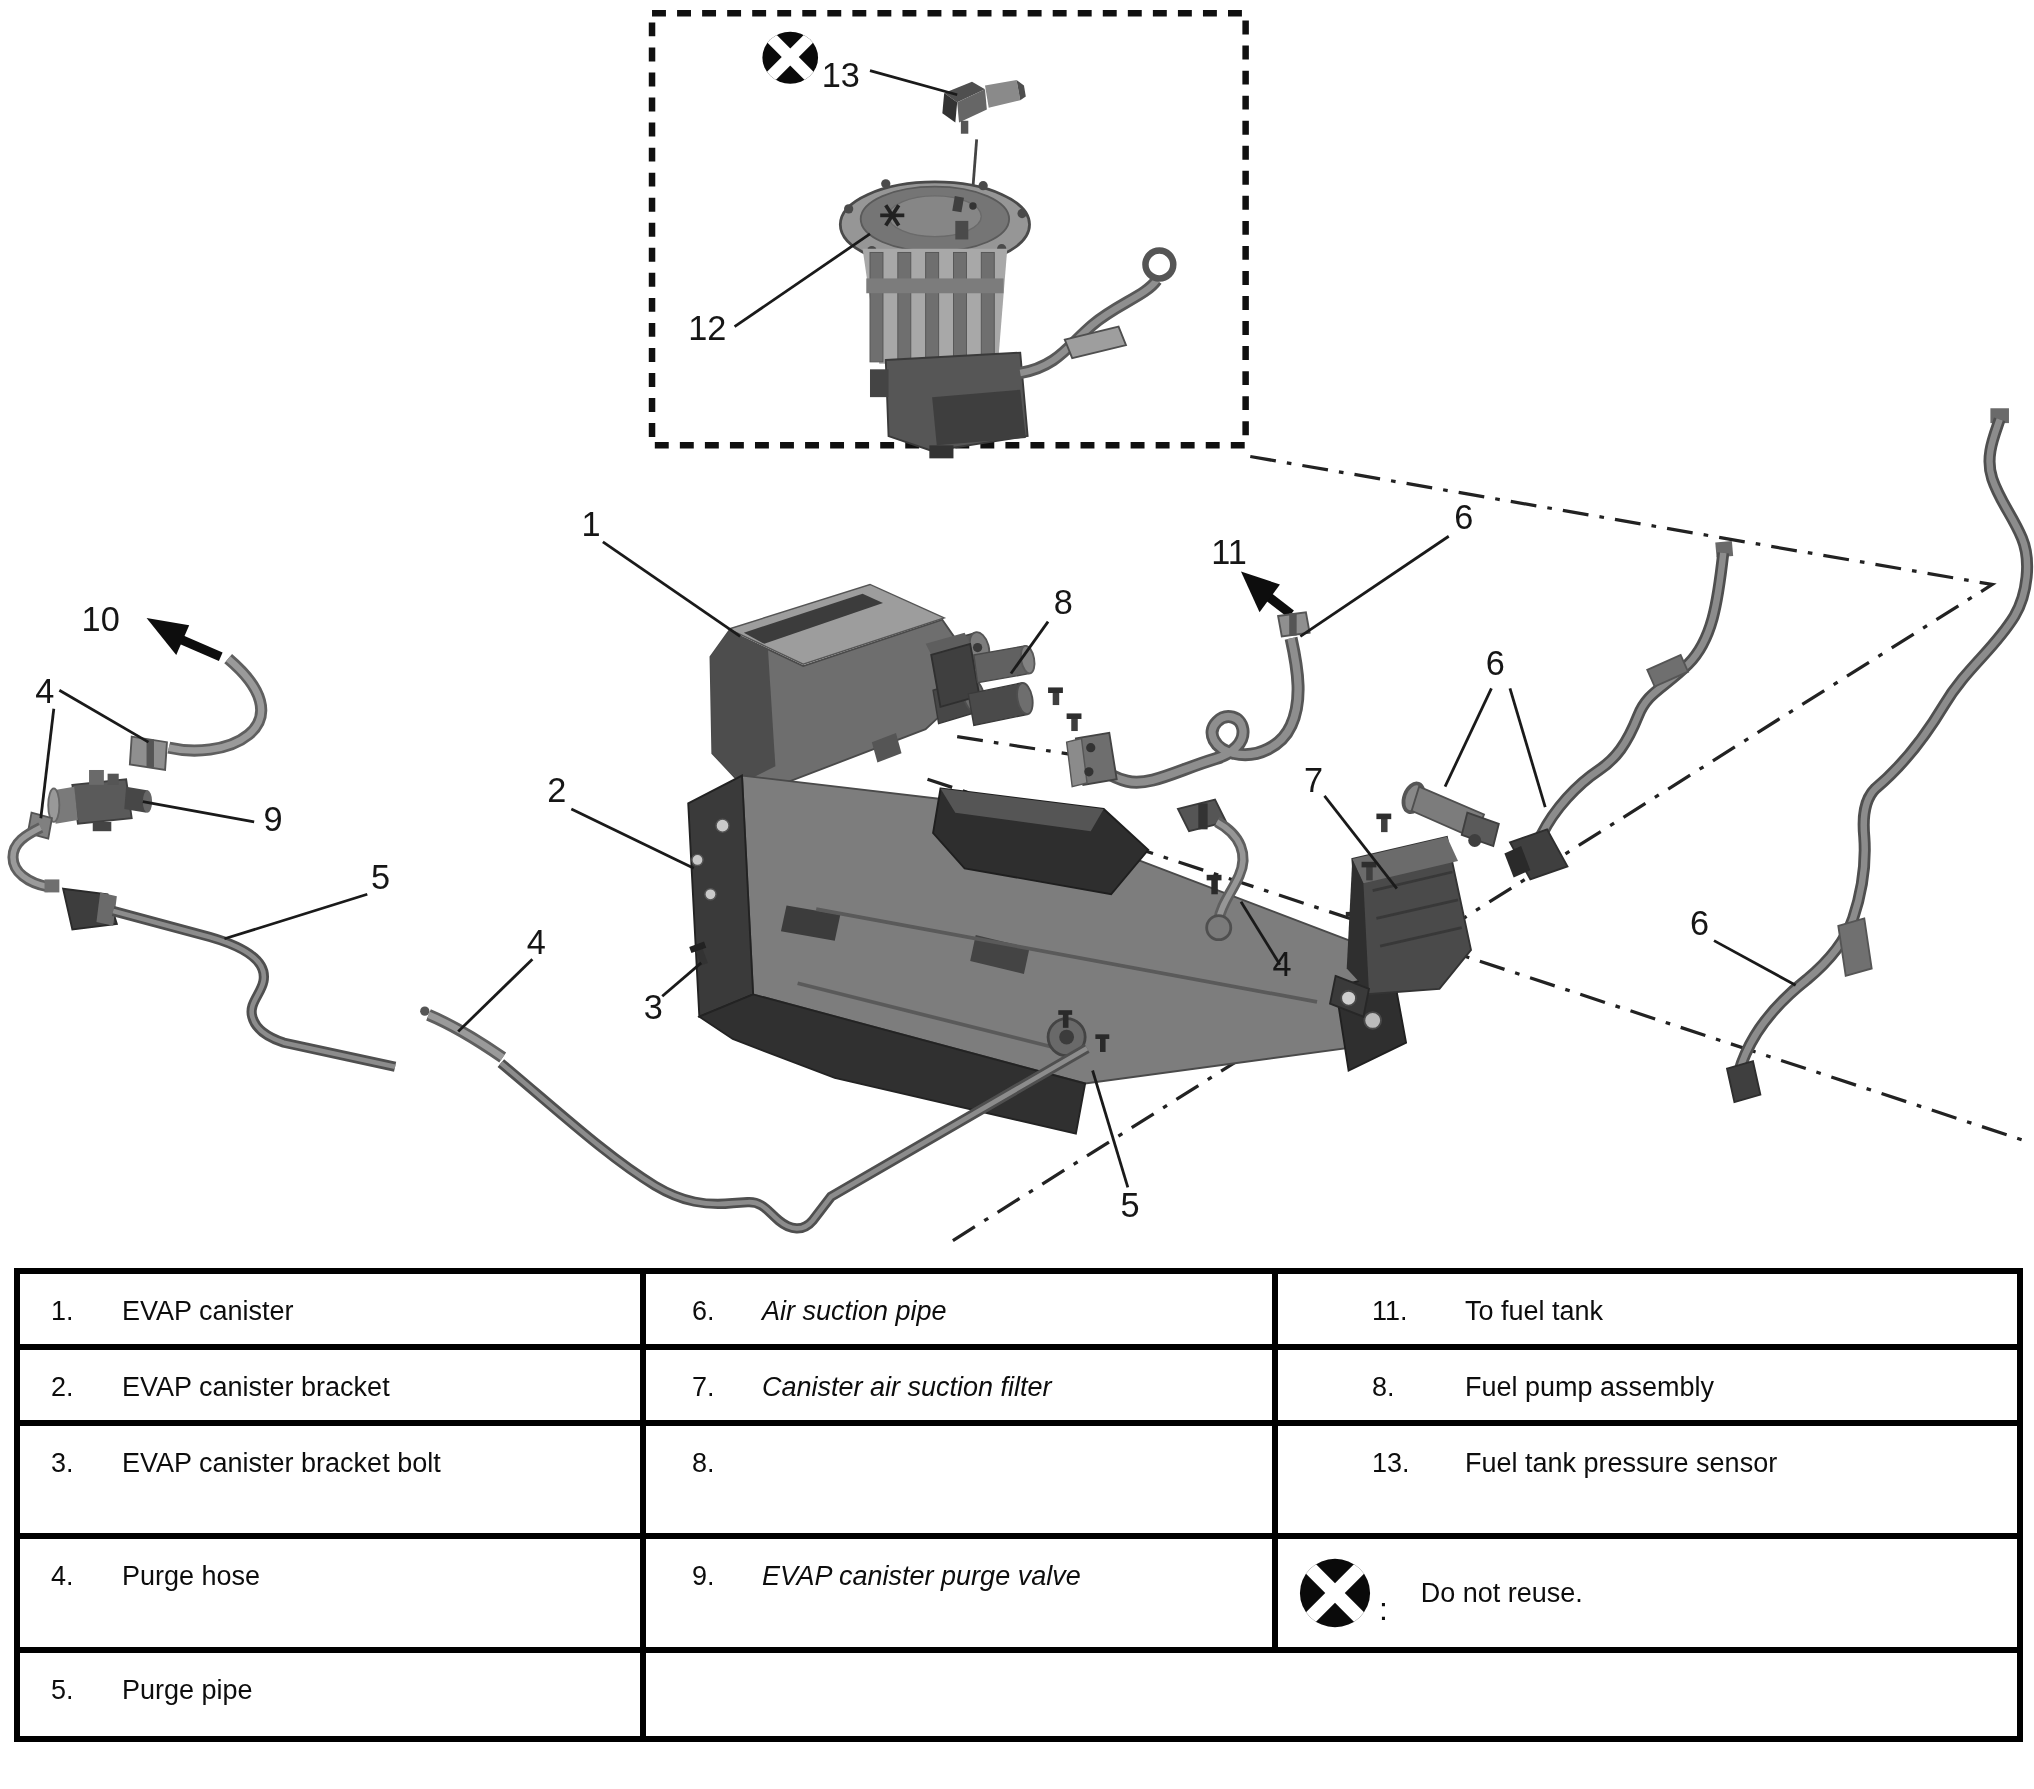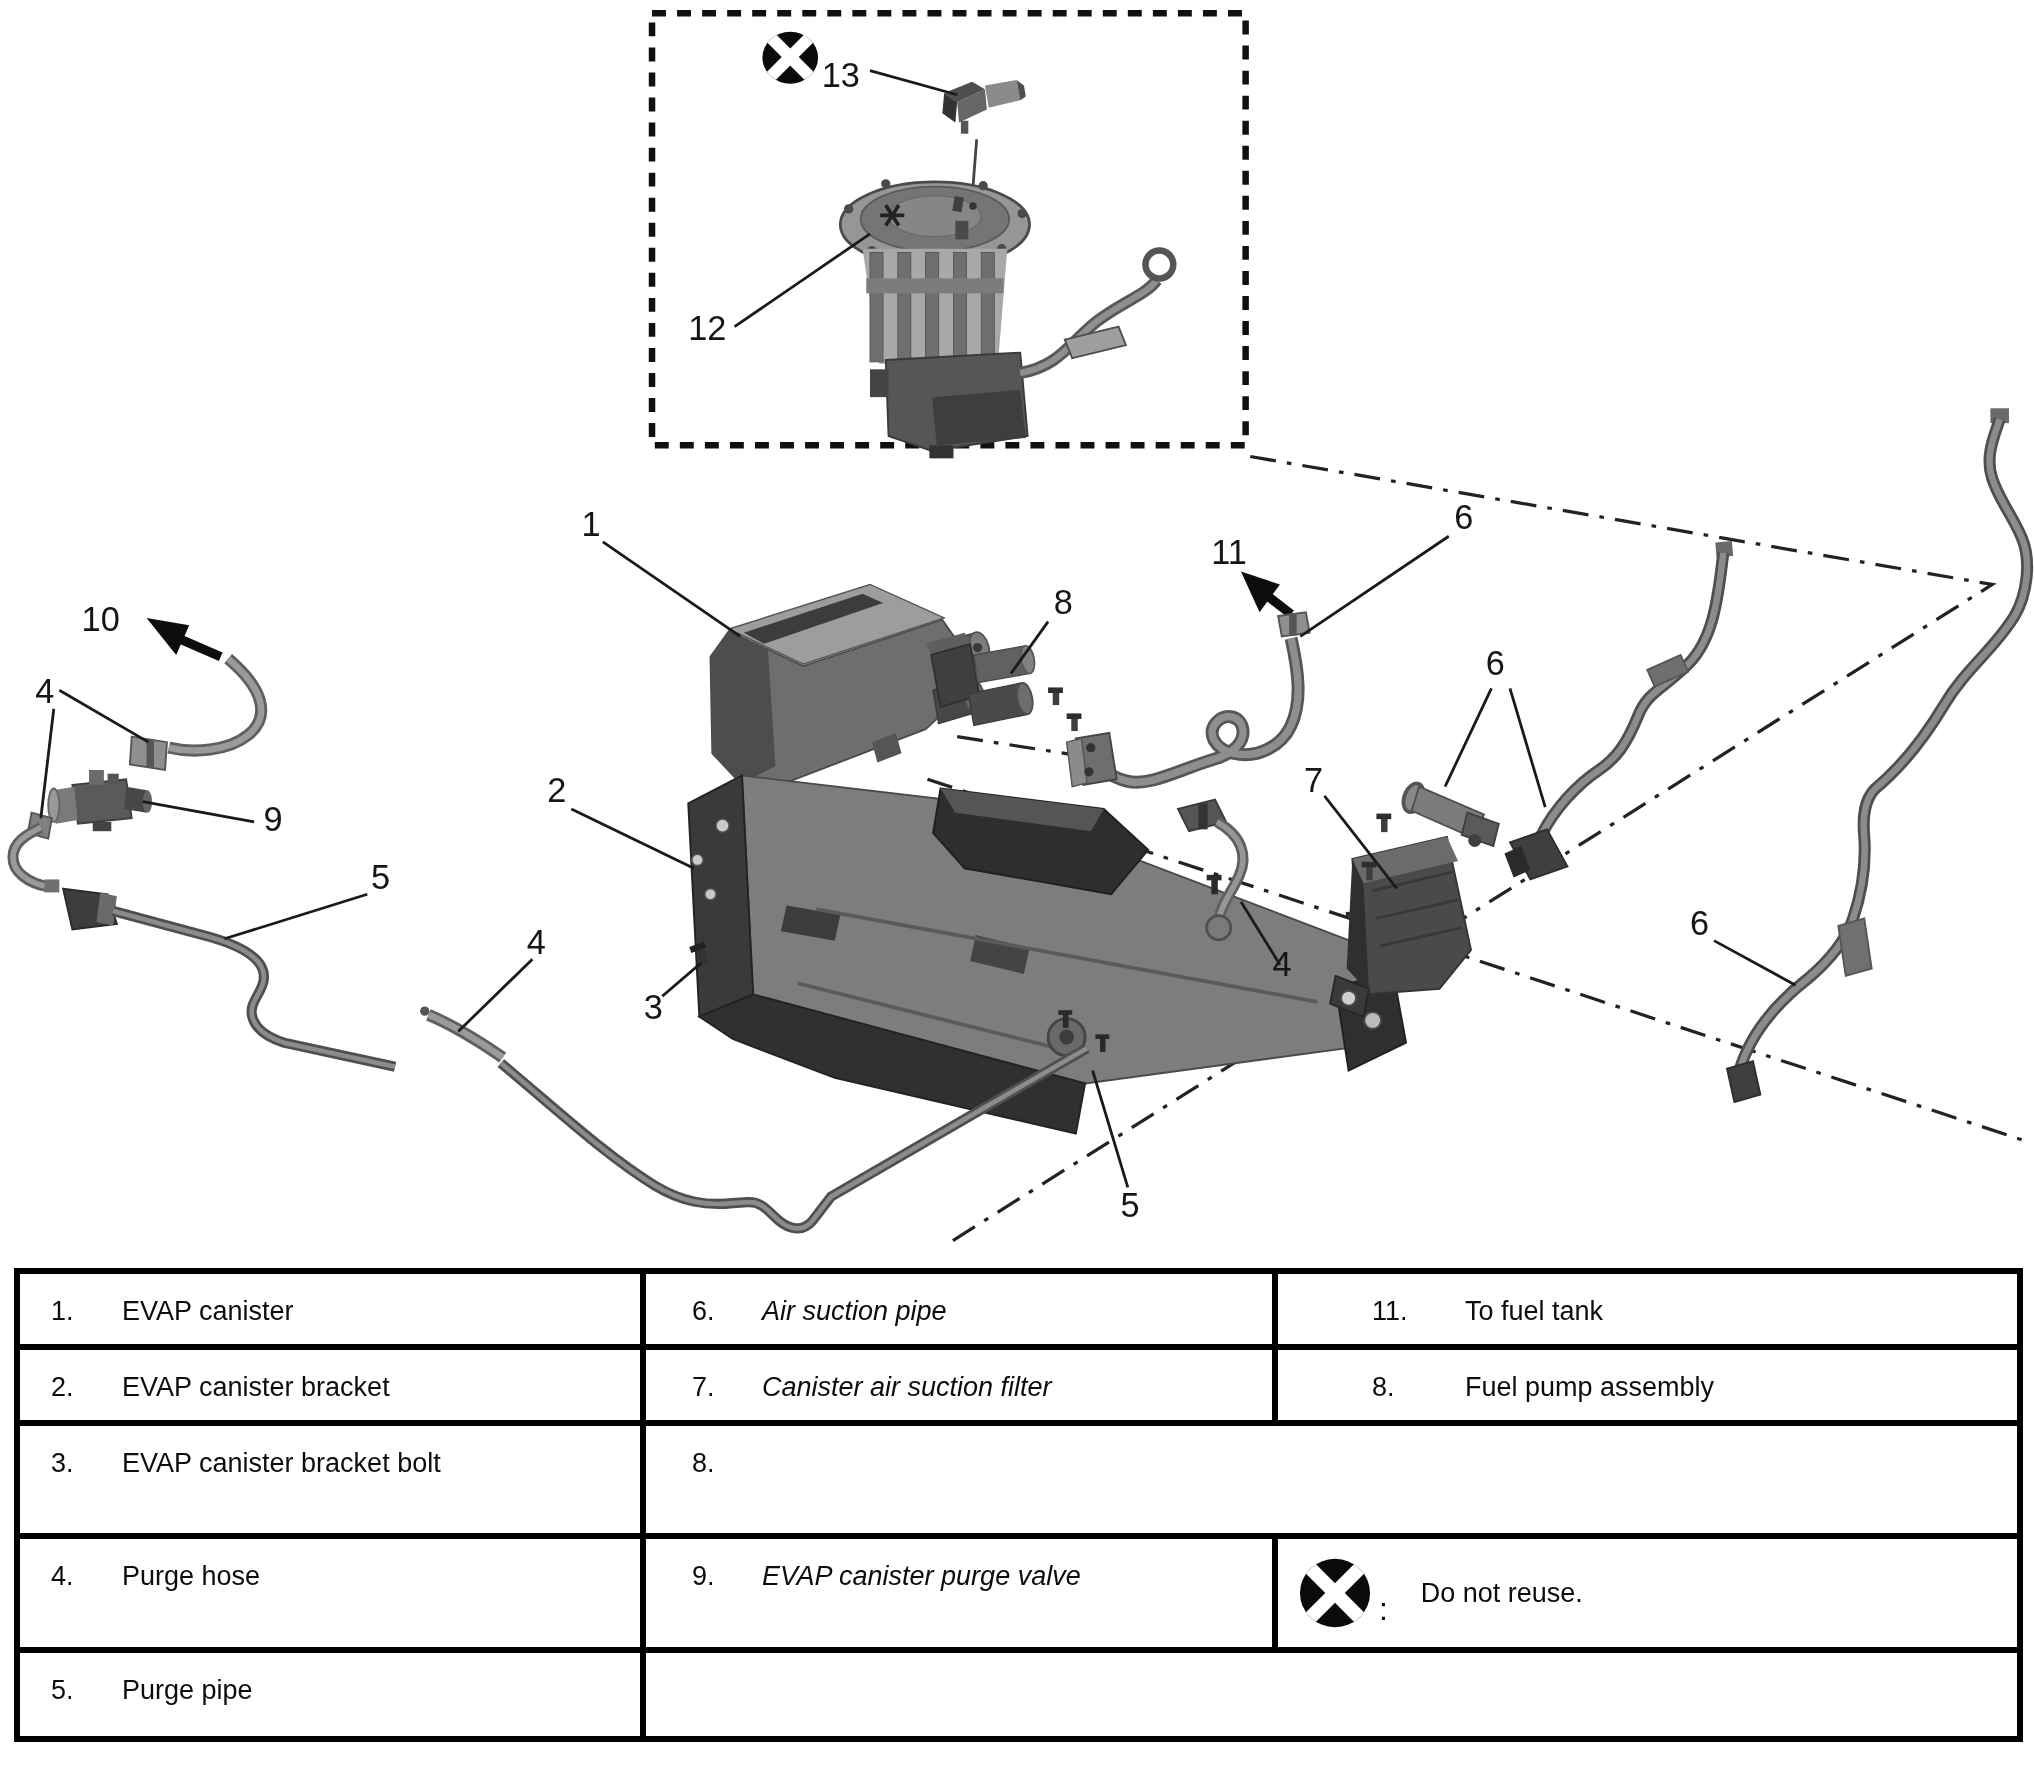--- a/index.html
+++ b/index.html
@@ -356,20 +356,24 @@
         </div>
   </div>
   <div class="legend-row r3">
     <div class="cell c1">
           <span class="num">3.</span>
           <span class="lbl">EVAP canister bracket bolt</span>
         </div>
     <div class="cell c2">
           <span class="num">8.</span>
         </div>
+    <div class="cell c3">
+          <span class="num">13.</span>
+          <span class="lbl">Fuel tank pressure sensor</span>
+        </div>
   </div>
   <div class="legend-row r4">
     <div class="cell c1">
           <span class="num">4.</span>
           <span class="lbl">Purge hose</span>
         </div>
     <div class="cell c2">
           <span class="num">9.</span>
           <span class="lbl">EVAP canister purge valve</span>
         </div>

